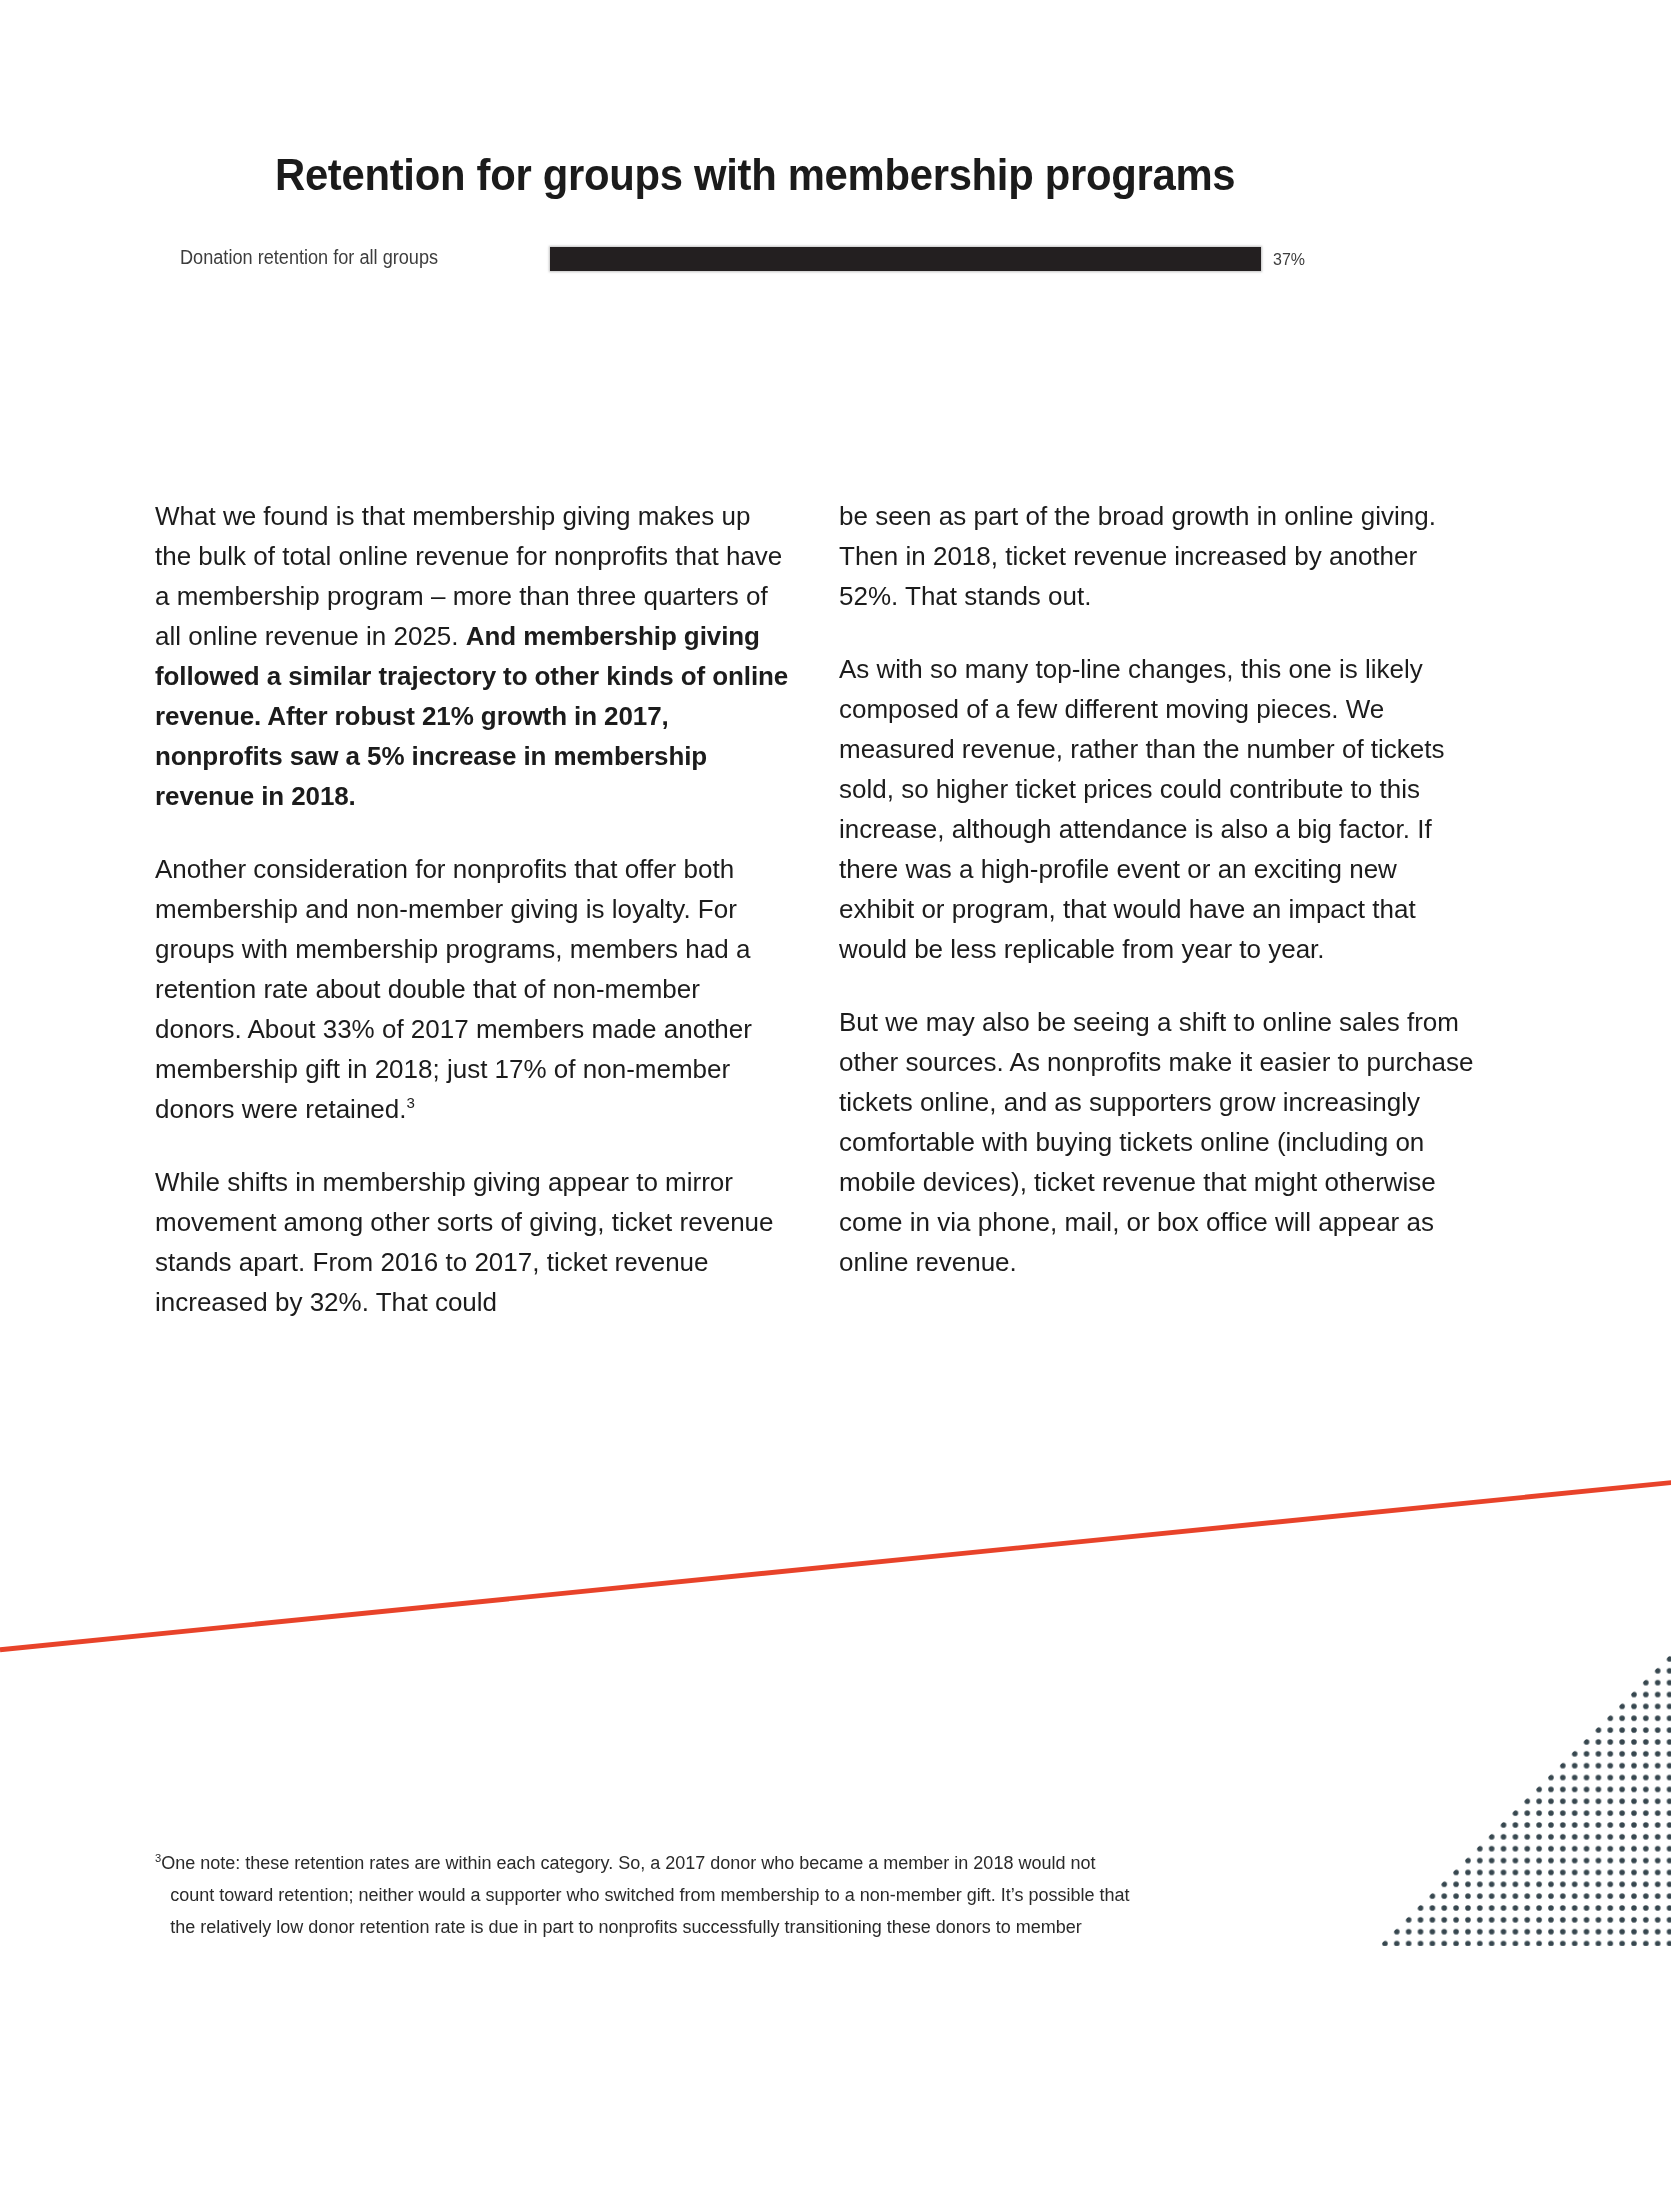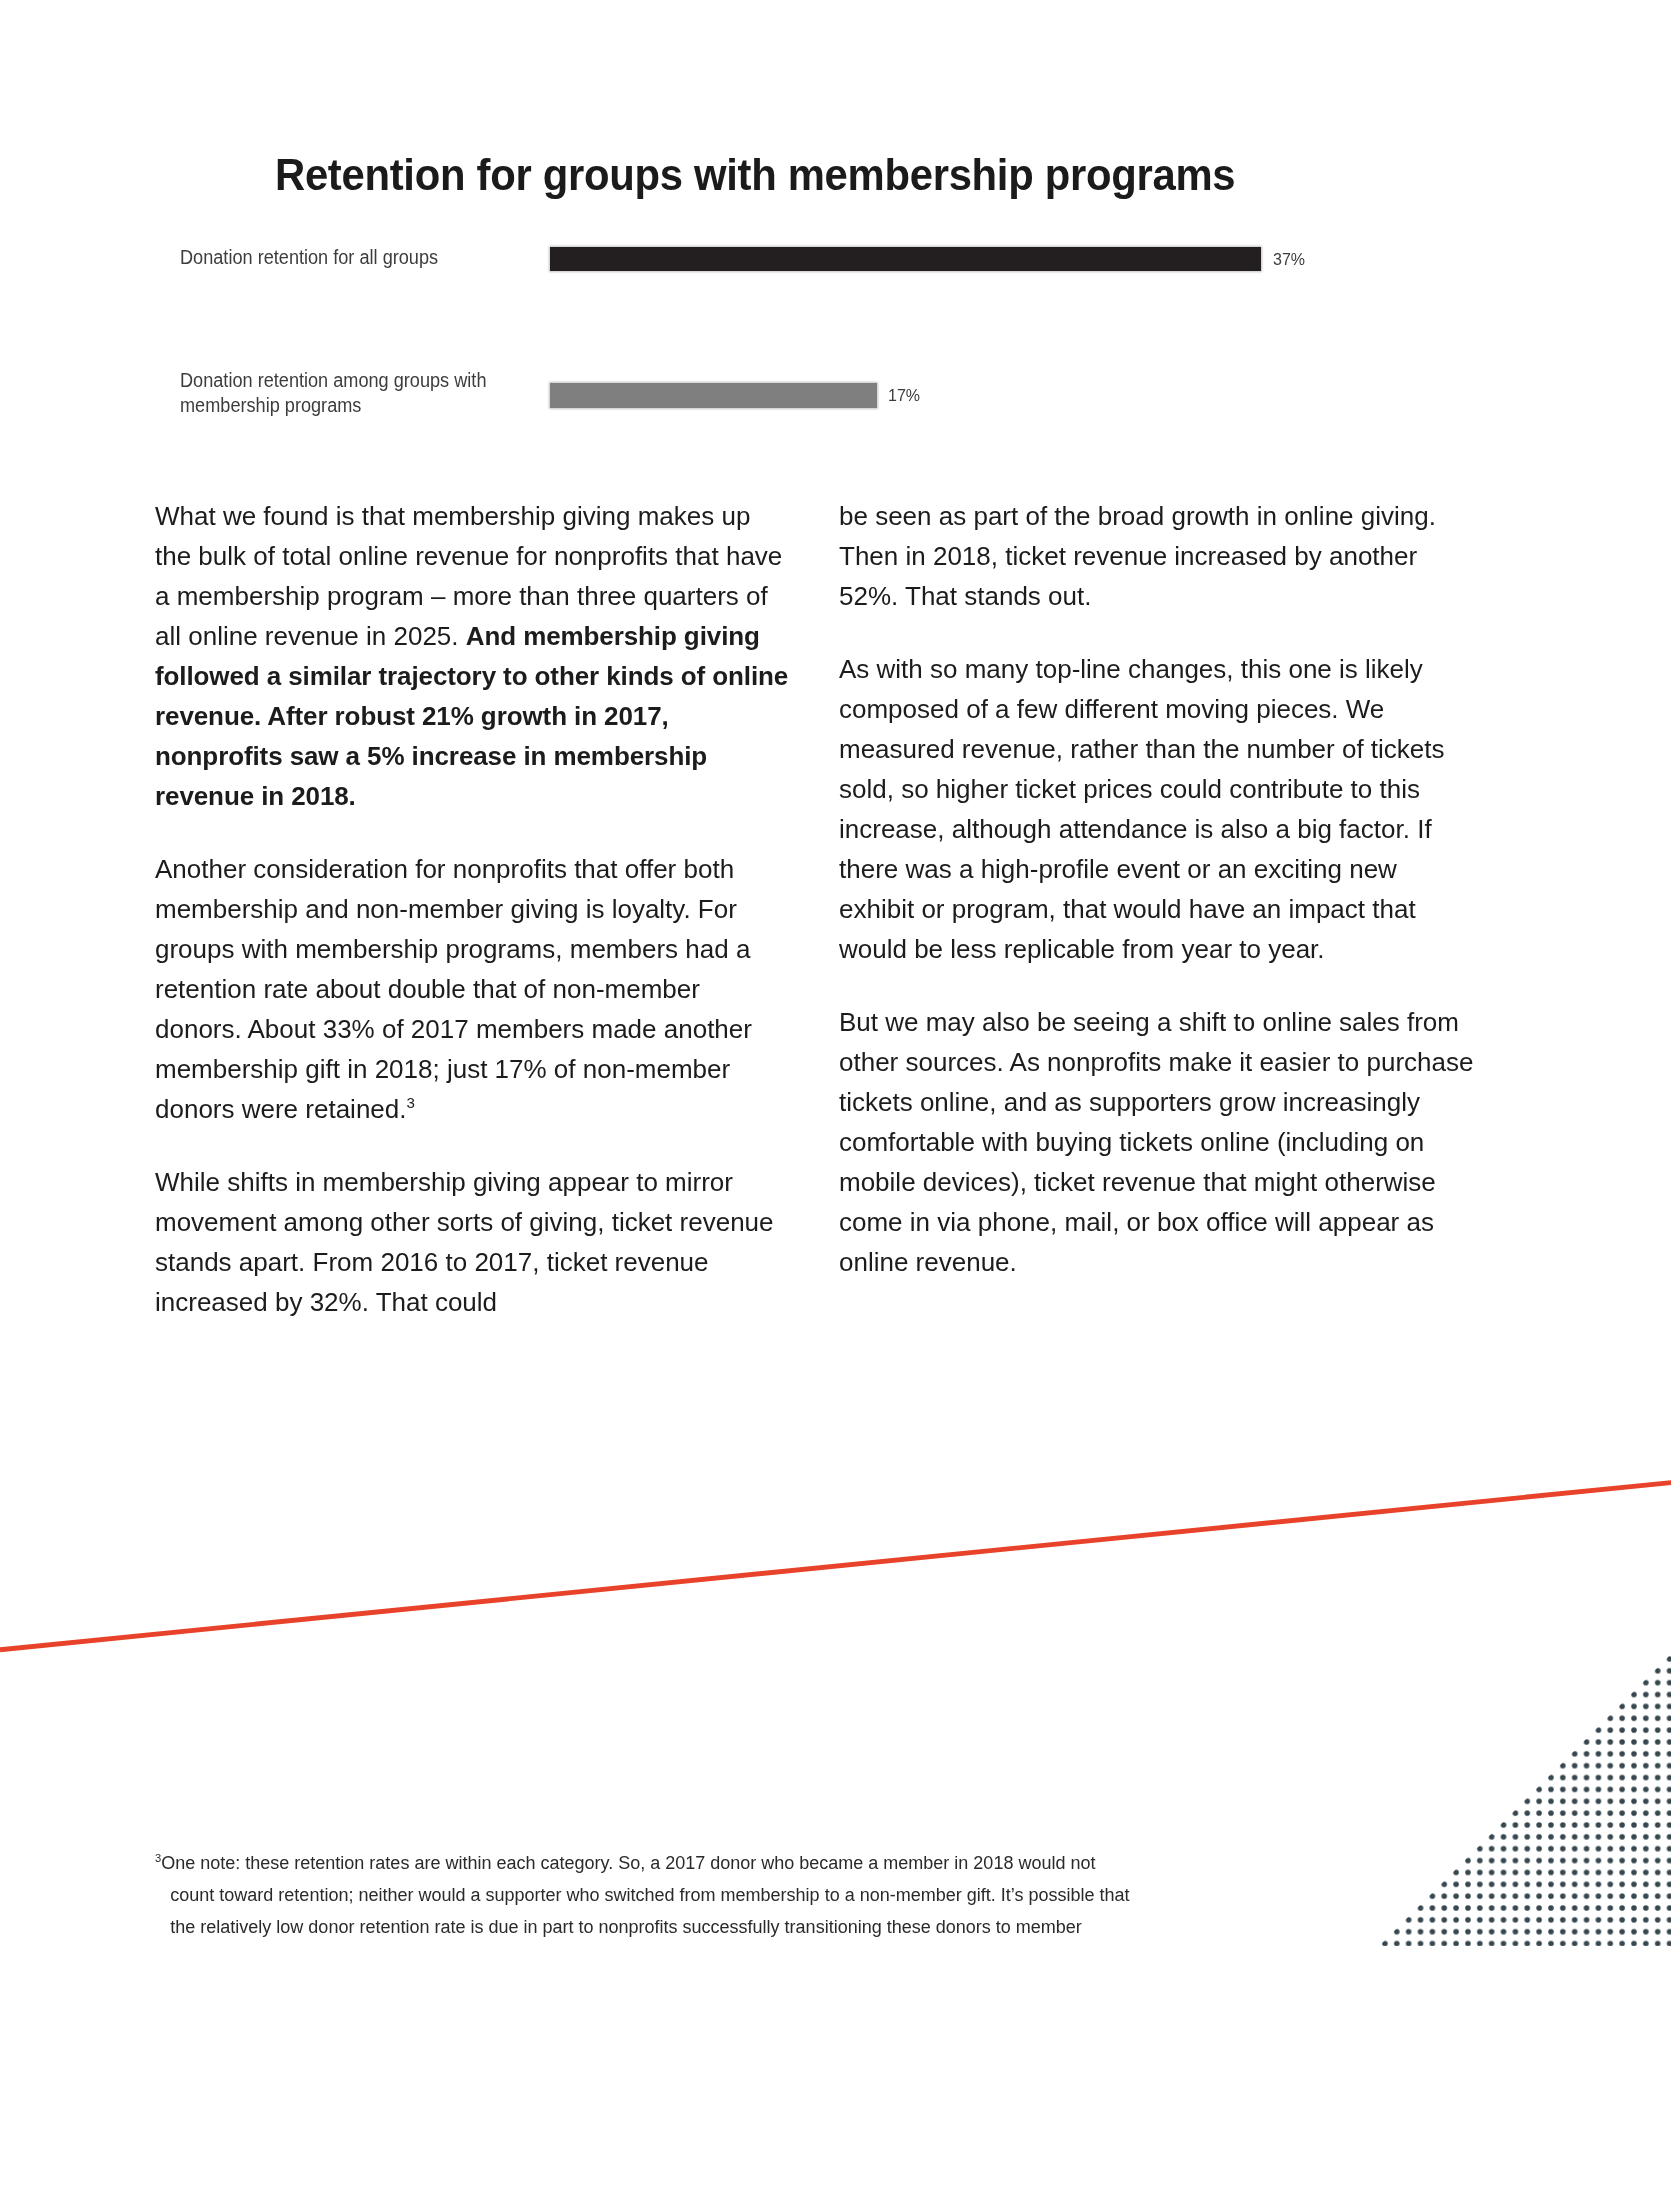--- a/index.html
+++ b/index.html
@@ -189,25 +189,20 @@
 
     <div id="chart-title">Retention for groups with membership programs</div>
 
     <div class="chart-row" id="row-1">
       <div class="chart-label">Donation retention for all groups</div>
       <div class="bar" id="bar-1" style="width: 711px; background: rgb(35, 31, 32);"></div>
       <div class="bar-value" id="val-1" style="left: 1273px;">37%</div>
     </div>
 
 
-    <div class="chart-row" id="row-3">
-      <div class="chart-label">Donation retention among groups with membership programs</div>
-      <div class="bar" id="bar-3" style="width: 327px; background: rgb(127, 127, 127);"></div>
-      <div class="bar-value" id="val-3" style="left: 888px;">17%</div>
-    </div>
   </div>
 
   <div class="col" id="col-left">
     <p><span>What we found is that membership giving makes up the bulk of total online revenue for nonprofits that have a membership program – more than three quarters of all online revenue in 2025. </span><b>And membership giving followed a similar trajectory to other kinds of online revenue. After robust 21% growth in 2017, nonprofits saw a 5% increase in membership revenue in 2018.</b></p>
 
     <p><span>Another consideration for nonprofits that offer both membership and non-member giving is loyalty. For groups with membership programs, members had a retention rate about double that of non-member donors. About 33% of 2017 members made another membership gift in 2018; just 17% of non-member donors were retained.</span><sup>3</sup></p>
 
     <p>While shifts in membership giving appear to mirror movement among other sorts of giving, ticket revenue stands apart. From 2016 to 2017, ticket revenue increased by 32%. That could</p>
   </div>
 

